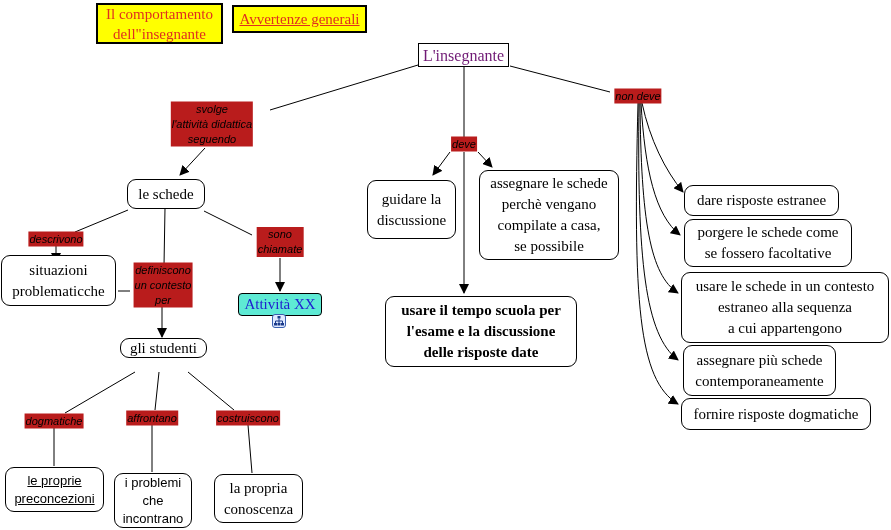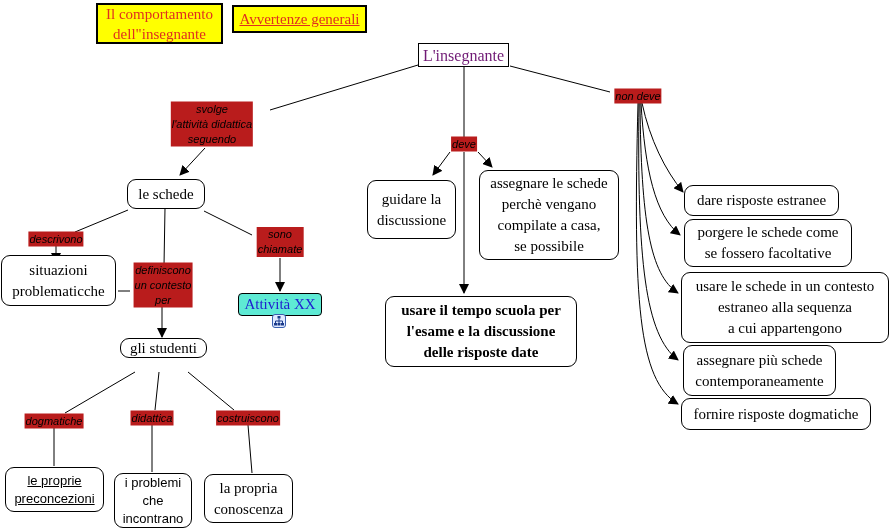--- a/index.html
+++ b/index.html
@@ -82,21 +82,21 @@
 seguendo</div>
 <div class="lbl" style="left:464px;top:144px;">deve</div>
 <div class="lbl" style="left:638px;top:96px;">non deve</div>
 <div class="lbl" style="left:56px;top:239px;">descrivono</div>
 <div class="lbl" style="left:163px;top:285px;">definiscono
 un contesto
 per</div>
 <div class="lbl" style="left:280px;top:242px;">sono
 chiamate</div>
 <div class="lbl" style="left:54px;top:421px;">dogmatiche</div>
-<div class="lbl" style="left:152px;top:418px;">didattica</div>
+<div class="lbl" style="left:152px;top:418px;">affrontano</div>
 <div class="lbl" style="left:248px;top:418px;">costruiscono</div>
 
 <div class="node" style="left:127px;top:179px;width:78px;height:30px;">le schede</div>
 <div class="node" style="left:1px;top:255px;width:115px;height:51px;">situazioni
 problematicche</div>
 <div class="node pink" style="left:238px;top:293px;width:84px;height:23px;">Attività XX</div>
 <div class="submap-icon">
   <svg width="12" height="12" viewBox="0 0 12 12" style="display:block">
     <rect x="4.5" y="1" width="3" height="2.5" fill="#1a3a8a"></rect>
     <rect x="1" y="8" width="3" height="2.5" fill="#1a3a8a"></rect>
@@ -104,21 +104,21 @@
     <rect x="8" y="8" width="3" height="2.5" fill="#1a3a8a"></rect>
     <path d="M6 3.5 V6 M2.5 6 H9.5 M2.5 6 V8 M6 6 V8 M9.5 6 V8" stroke="#1a3a8a" stroke-width="1"></path>
   </svg>
 </div>
 <div class="node" style="left:120px;top:338px;width:87px;height:20px;">gli studenti</div>
 <div class="node sans" style="left:5px;top:467px;width:99px;height:45px;text-decoration:underline;">le proprie
 preconcezioni</div>
 <div class="node sans" style="left:114px;top:473px;width:78px;height:55px;">i problemi
 che
 incontrano</div>
-<div class="node" style="left:204px;top:474px;width:89px;height:49px;">la propria
+<div class="node" style="left:214px;top:474px;width:89px;height:49px;">la propria
 conoscenza</div>
 
 <div class="node" style="left:367px;top:180px;width:89px;height:59px;">guidare la
 discussione</div>
 <div class="node" style="left:479px;top:170px;width:140px;height:90px;">assegnare le schede
 perchè vengano
 compilate a casa,
 se possibile</div>
 <div class="node" style="left:385px;top:296px;width:192px;height:71px;font-weight:bold;">usare il tempo scuola per
 l'esame e la discussione

